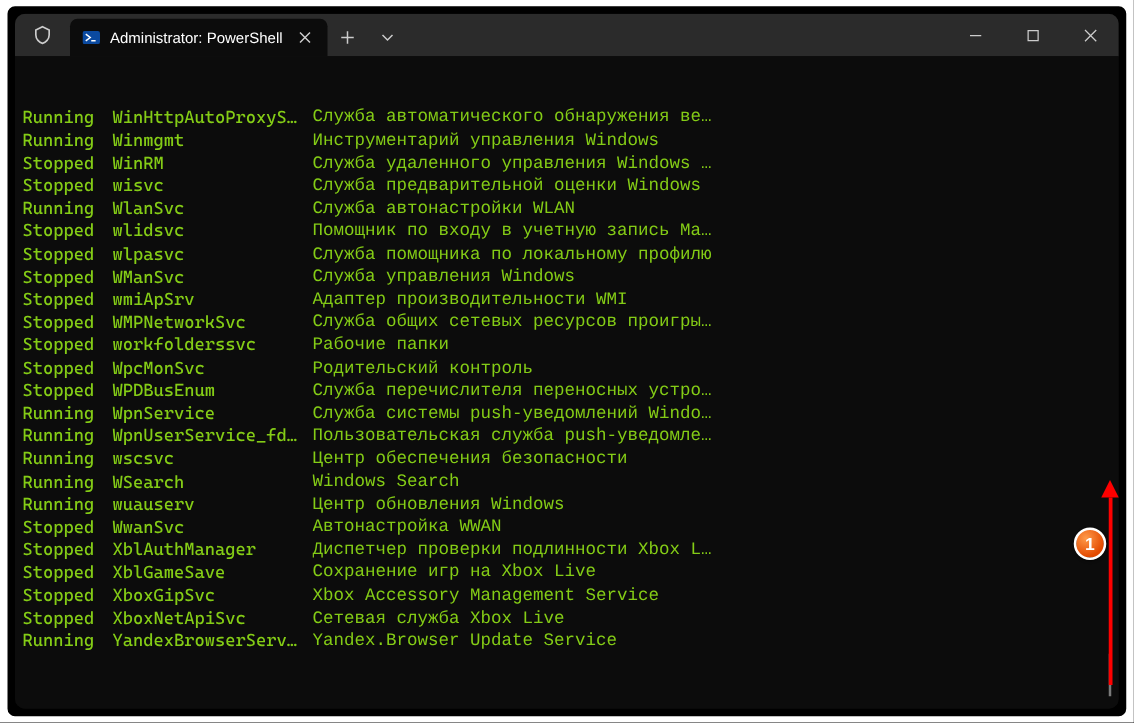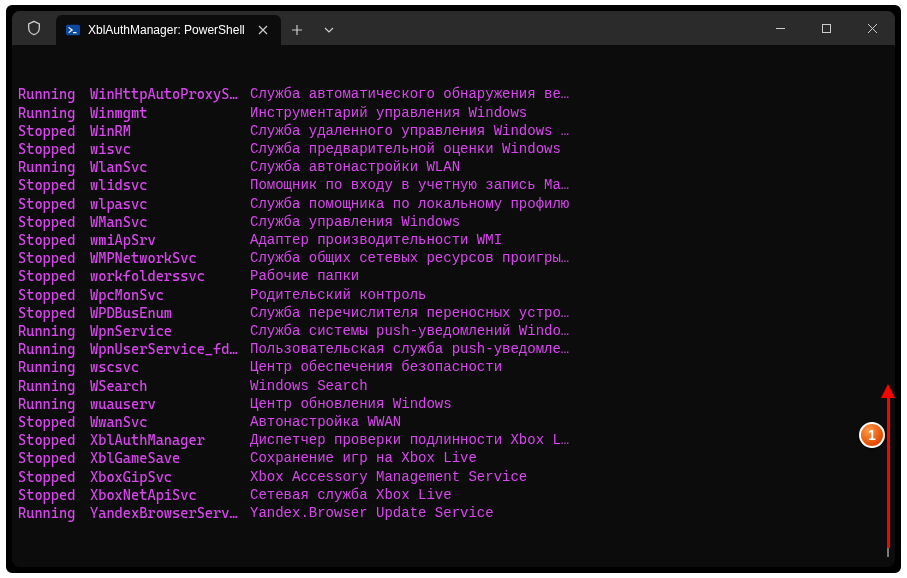--- a/index.html
+++ b/index.html
@@ -71,21 +71,21 @@
   .drag-region { flex: 1; }
   .win-controls { display: flex; }
   .win-btn {
     width: 46px; height: 34px;
     display: flex; align-items: center; justify-content: center;
     color: #ccc;
   }
   .terminal {
     flex: 1;
     background: #0c0c0c;
-    color: #d946ef;
+    color: #84cc16;
     font-size: 14px;
     line-height: 18.2px;
     padding: 4px 6px 4px 6px;
     white-space: pre;
     overflow: hidden;
     position: relative;
   }
   .row { display: flex; }
   .col-status { width: 72px; }
   .col-name   { width: 160px; overflow: hidden; }
@@ -145,21 +145,21 @@
           </svg>
       </div>
       <div class="tab">
         <span class="tab-icon">
           <svg width="14" height="14" viewBox="0 0 16 16">
               <rect x="0" y="2" width="16" height="12" rx="2" fill="#0b4aa0"></rect>
               <path d="M3 5 L7 8 L3 11" stroke="#fff" stroke-width="1.4" fill="none"></path>
               <path d="M8 11 L12 11" stroke="#fff" stroke-width="1.4"></path>
             </svg>
         </span>
-        <span>XblAuthManager: PowerShell</span>
+        <span>Administrator: PowerShell</span>
         <span class="tab-close">
           <svg width="10" height="10" viewBox="0 0 10 10" stroke="#ccc" stroke-width="1.2">
               <path d="M1 1 L9 9 M9 1 L1 9"></path>
             </svg>
         </span>
       </div>
       <div class="newtab">
         <svg width="12" height="12" viewBox="0 0 12 12" stroke="#ccc" stroke-width="1.2">
             <path d="M6 1 V11 M1 6 H11"></path>
           </svg>

